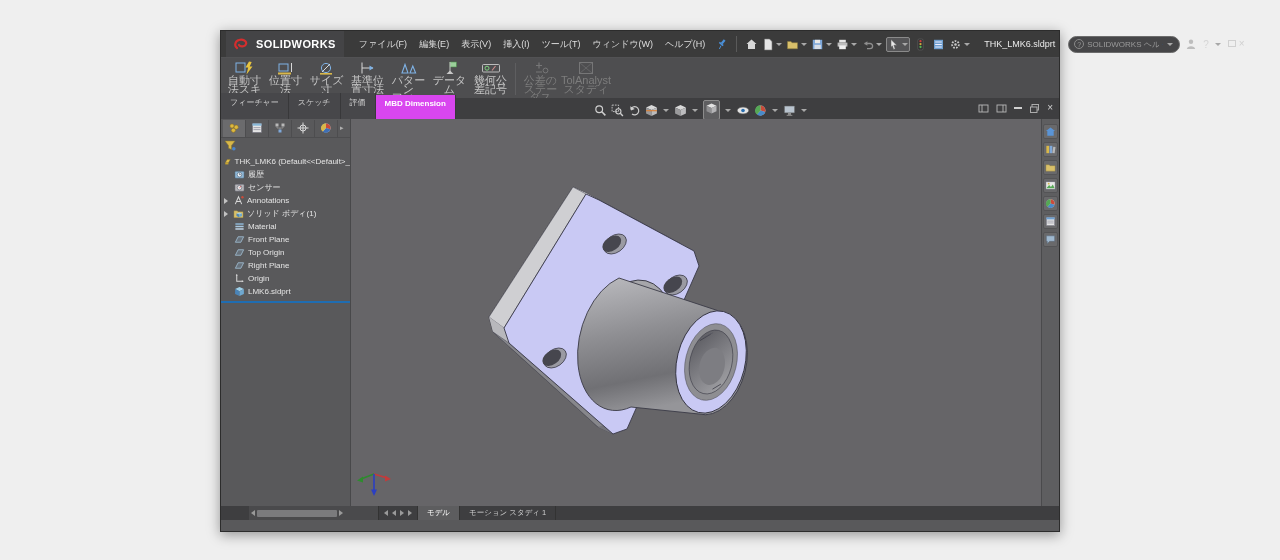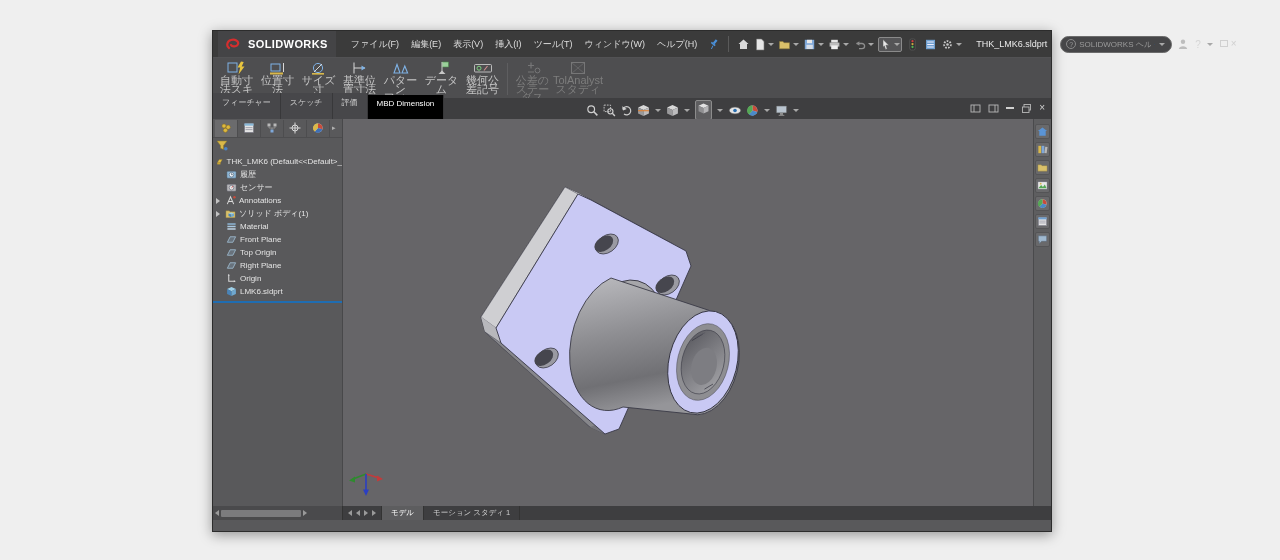--- a/index.html
+++ b/index.html
@@ -4,21 +4,21 @@
 <style>
   * { box-sizing: border-box; }
   html,body { margin:0; padding:0; }
   body {
     width:1280px; height:560px; overflow:hidden;
     background:#efefef;
     font-family:"Liberation Sans", sans-serif;
     -webkit-font-smoothing:antialiased;
   }
   .sw-window {
-    position:absolute; left:212px; top:30px; width:840px; height:502px;
+    position:absolute; left:220px; top:30px; width:840px; height:502px;
     background:#59595b; border:1px solid #2c2c2c;
     box-shadow:0 3px 12px rgba(0,0,0,.38);
   }
   
   .titlebar { height:26px; background:#3b3b3b; display:flex; align-items:center; padding:0 5px; gap:3px; }
   .logo { display:flex; align-items:center; gap:4px; padding:0 8px; height:100%; background:#444446; }
   .logo-text { color:#ffffff; font-weight:bold; font-size:11px; letter-spacing:.4px; }
   .menubar { display:flex; margin-left:6px; }
   .menu { color:#dedede; font-size:9px; padding:2px 6px; white-space:nowrap; cursor:default; }
   .qicon { width:15px; height:15px; display:flex; align-items:center; justify-content:center; flex:0 0 auto; }
@@ -38,21 +38,21 @@
   
   .ribbon { height:41px; background:#4e4e50; border-top:1px solid #525254; display:flex; align-items:flex-start; padding:2px 4px 0; gap:2px; }
   .rb-btn { width:39px; display:flex; flex-direction:column; align-items:center; padding-top:1px; flex:0 0 auto; }
   .rb-label { color:#c6c6c6; font-size:11px; line-height:8.5px; text-align:center; white-space:pre-line; margin-top:1px; }
   .rb-disabled .rb-label { color:#7d7d7d; }
   .rb-disabled svg { opacity:.45; }
   .rb-sep { width:1px; align-self:stretch; background:#5e5e60; margin:3px 3px; flex:0 0 auto; }
   
   .tabrow { height:21px; background:#3e3e40; position:relative; display:flex; align-items:flex-end; }
   .ctab { font-size:8px; color:#cfcfcf; padding:4px 9px 11px; background:#47474a; border-right:1px solid #38383a; white-space:nowrap; }
-  .ctab.active { background:#000000; color:#ffffff; }
+  .ctab.active { background:#d946ef; color:#ffffff;font-weight:bold; }
   .hud { position:absolute; left:373px; top:2px; display:flex; align-items:center; gap:4px; }
   .hud-pressed { background:#5e5e60; border:1px solid #8c8c8c; border-radius:2px; padding:0 1px; }
   .docctl { position:absolute; right:6px; top:3px; display:flex; align-items:center; gap:7px; }
   .docctl .winctl { line-height:14px; width:auto; }
   
   .main { height:387px; display:flex; position:relative; }
   .panel { width:130px; background:#59595b; border-right:1px solid #48484a; position:relative; }
   .ptabs { display:flex; height:19px; border-bottom:1px solid #4d4d4f; align-items:center; padding-left:2px; }
   .ptab { width:23px; height:17px; display:flex; align-items:center; justify-content:center; border-right:1px solid #4d4d4f; }
   .ptab.active { background:#6b6b6d; }
@@ -64,21 +64,21 @@
   .tree-row.expandable { padding-left:3px; }
   .tw { width:0; height:0; border-left:4px solid #c2c2c2; border-top:3.5px solid transparent; border-bottom:3.5px solid transparent; margin-right:2px; flex:0 0 auto; }
   .tree-label { color:#e4e4e4; font-size:8px; }
   .rollback { height:2px; background:#1f6db2; margin-top:3px; }
   .viewport { flex:1; background:#666568; position:relative; overflow:hidden; }
   .model { position:absolute; left:128px; top:62px; }
   .triad { position:absolute; left:2px; top:346px; }
   .taskpane { width:18px; background:#5e5e60; border-left:1px solid #4a4a4c; display:flex; flex-direction:column; align-items:center; padding-top:5px; gap:3px; }
   .tp-icon { width:15px; height:15px; background:#69696b; border:1px solid #545456; border-radius:2px; display:flex; align-items:center; justify-content:center; flex:0 0 auto; }
   
-  .bottombar { height:14px; background:#3e3e40; display:flex; align-items:stretch; }
+  .bottombar { height:14px; background:#3e3e40; display:flex; align-items:stretch;padding-left:28px; }
   .hscroll { width:130px; background:#4a4a4c; display:flex; align-items:center; padding:0 2px; gap:2px; border-right:1px solid #333; }
   .tri-l { width:0; height:0; border-right:4px solid #9a9a9a; border-top:3px solid transparent; border-bottom:3px solid transparent; }
   .tri-r { width:0; height:0; border-left:4px solid #9a9a9a; border-top:3px solid transparent; border-bottom:3px solid transparent; }
   .hs-thumb { height:7px; background:#7b7b7d; border-radius:1px; width:80px; }
   .navbtns { display:flex; align-items:center; gap:4px; padding:0 5px; border-right:1px solid #333; }
   .btab { font-size:7.5px; color:#cfcfcf; padding:0 9px; border-right:1px solid #333; display:flex; align-items:center; }
   .btab.active { background:#5d5d5f; color:#fff; }
   
   .statusbar { height:13px; background:#3a3a3c; display:flex; align-items:center; color:#cfcfcf; font-size:8px; padding:0 6px; }
   .sb-right { margin-left:auto; display:flex; align-items:center; gap:9px; }

